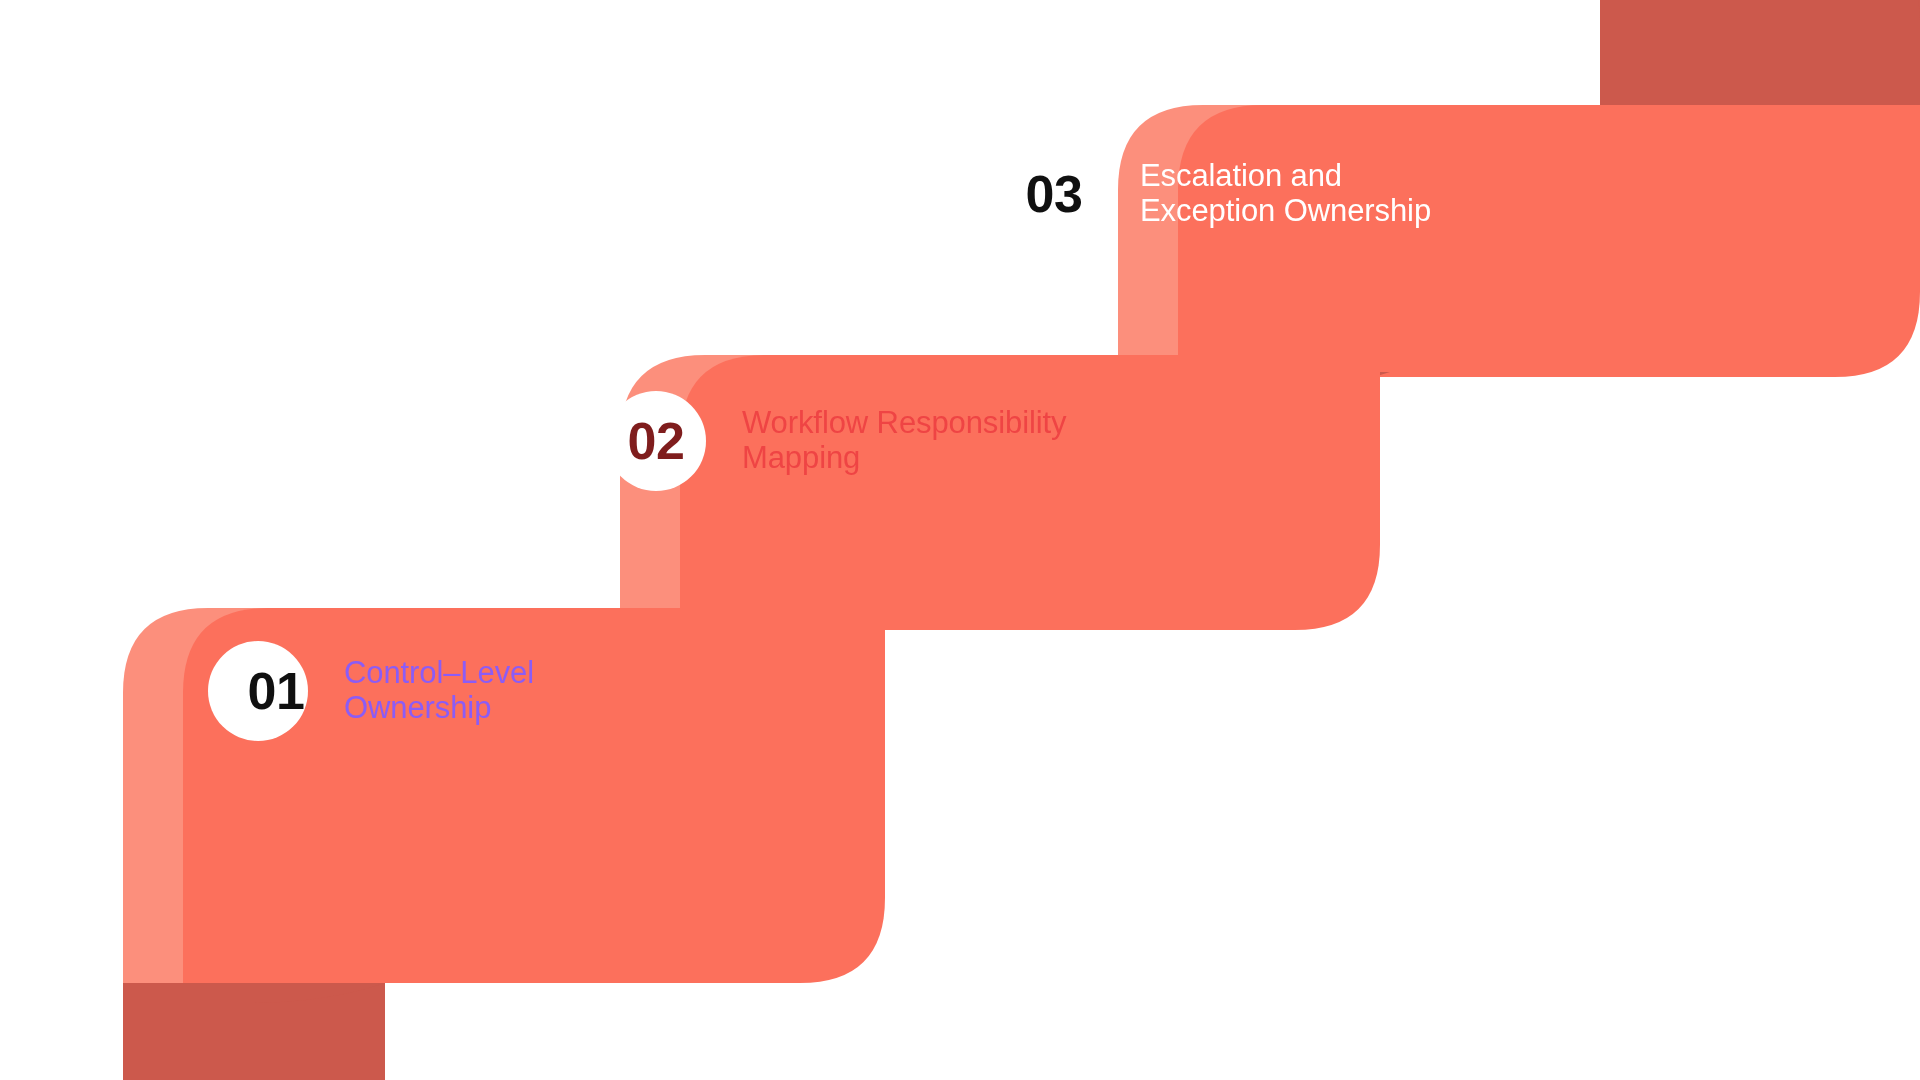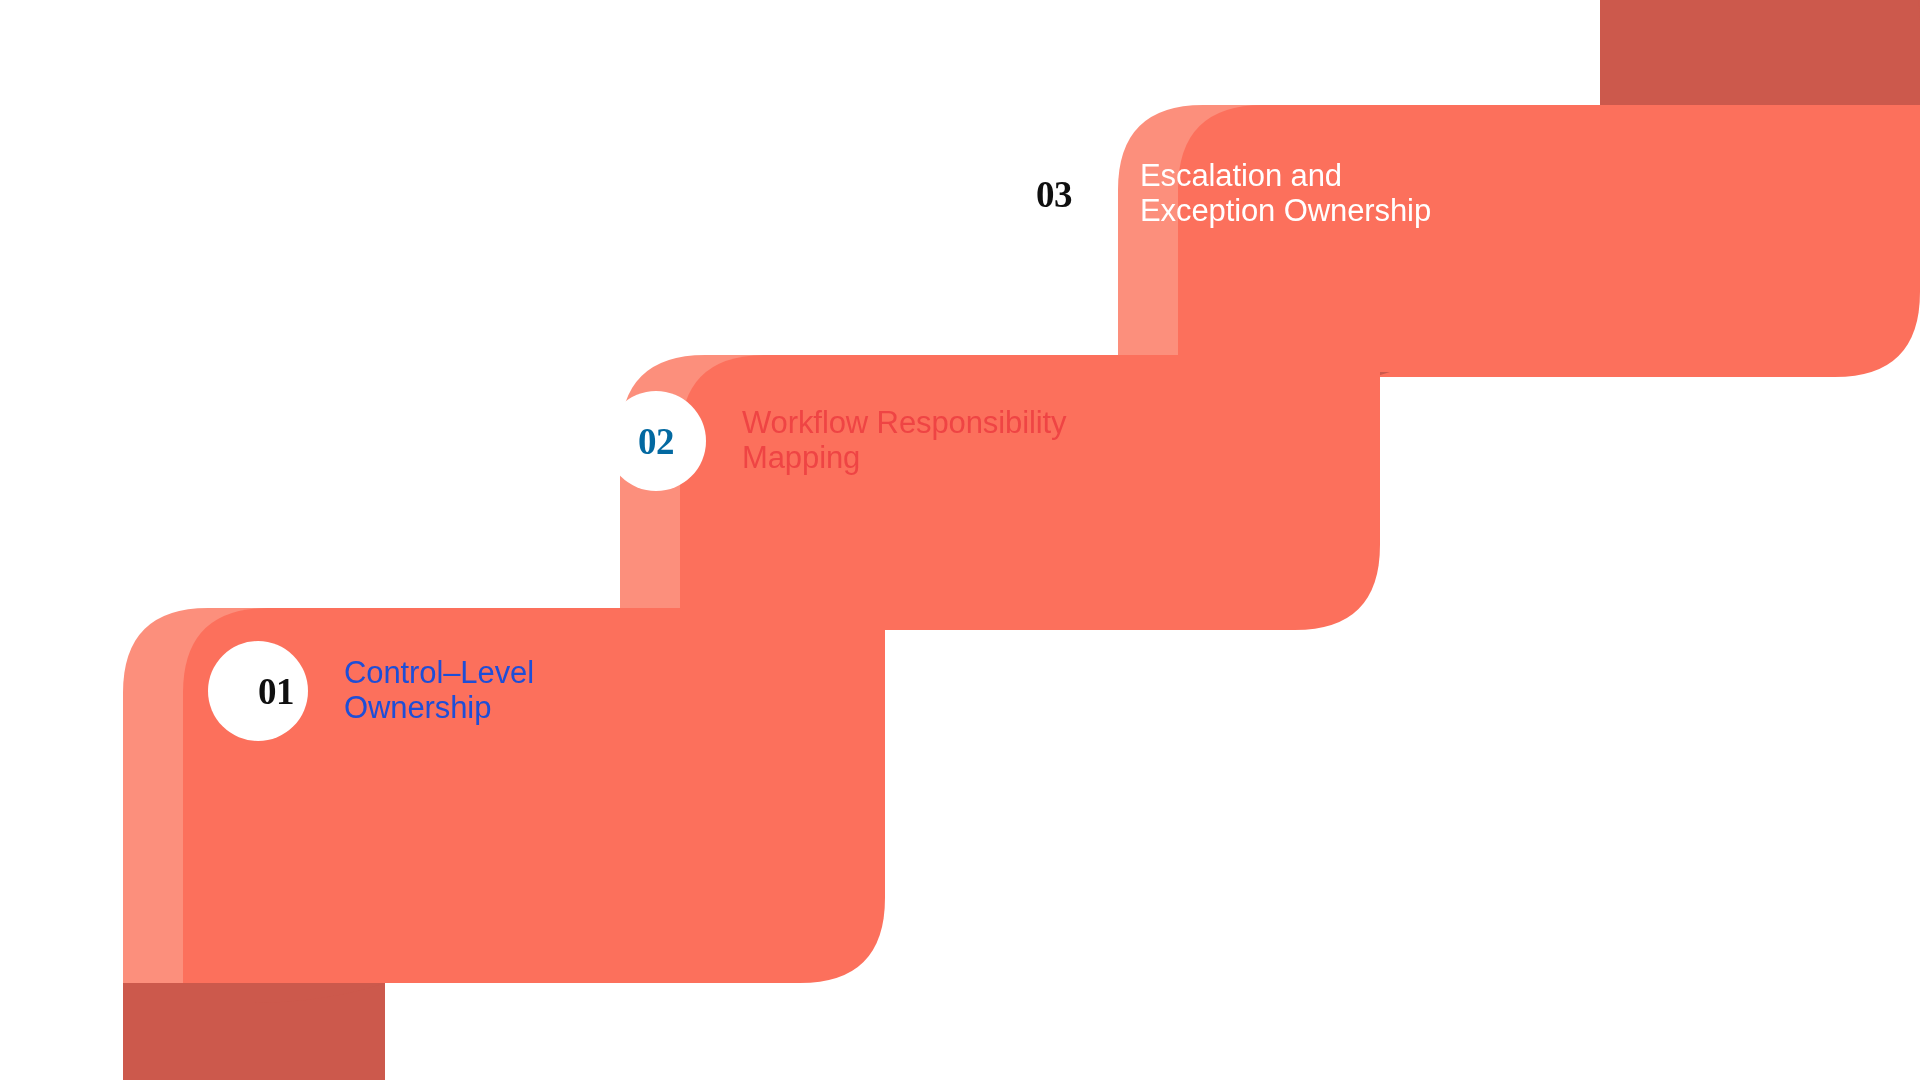--- a/index.html
+++ b/index.html
@@ -35,22 +35,22 @@
     width: 100px;
     height: 100px;
     border-radius: 50%;
     background: #ffffff;
     display: flex;
     align-items: center;
     justify-content: center;
     flex: 0 0 auto;
   }
   .badge-text {
-    font-family: Liberation Serif, serif;
-    font-size: 37px;
+    font-family: Liberation Sans, sans-serif;
+    font-size: 52px;
     font-weight: bold;
     color: #101010;
     letter-spacing: -0.5px;
     line-height: 1;
   }
   .step-title {
     font-family: "Liberation Sans", sans-serif;
     font-size: 31px;
     font-weight: normal;
     color: #ffffff;
@@ -115,27 +115,27 @@
 
     <path d="M 123 983 L 385 983 L 385 1120 L 123 1120 Z" fill="#CC594C"></path>
     <path d="M 123 983 L 385 983 Q 325 1003 250 1003 L 123 1003 Z" fill="#CC594C"></path>
 
   </svg>
 
   <div class="step-overlay" id="overlay-1">
     <div class="badge" style="background: rgb(255, 255, 255);">
       <span class="badge-text" style="color: rgb(16, 16, 16); margin-left: 36px;">01</span>
     </div>
-    <div class="step-title" style="color: #1d4ed8;">Control–Level
+    <div class="step-title" style="color: #8b5cf6;">Control–Level
 Ownership</div>
   </div>
 
   <div class="step-overlay" id="overlay-2">
     <div class="badge" style="background: rgb(255, 255, 255);">
-      <span class="badge-text" style="color: #0369a1;">02</span>
+      <span class="badge-text" style="color: #7f1d1d;">02</span>
     </div>
     <div class="step-title" style="color: #ef4444;">Workflow Responsibility
 Mapping</div>
   </div>
 
   <div class="step-overlay" id="overlay-3">
     <div class="badge" style="background: rgb(255, 255, 255);">
       <span class="badge-text" style="color: rgb(16, 16, 16);">03</span>
     </div>
     <div class="step-title" style="color: rgb(255, 255, 255);">Escalation and

